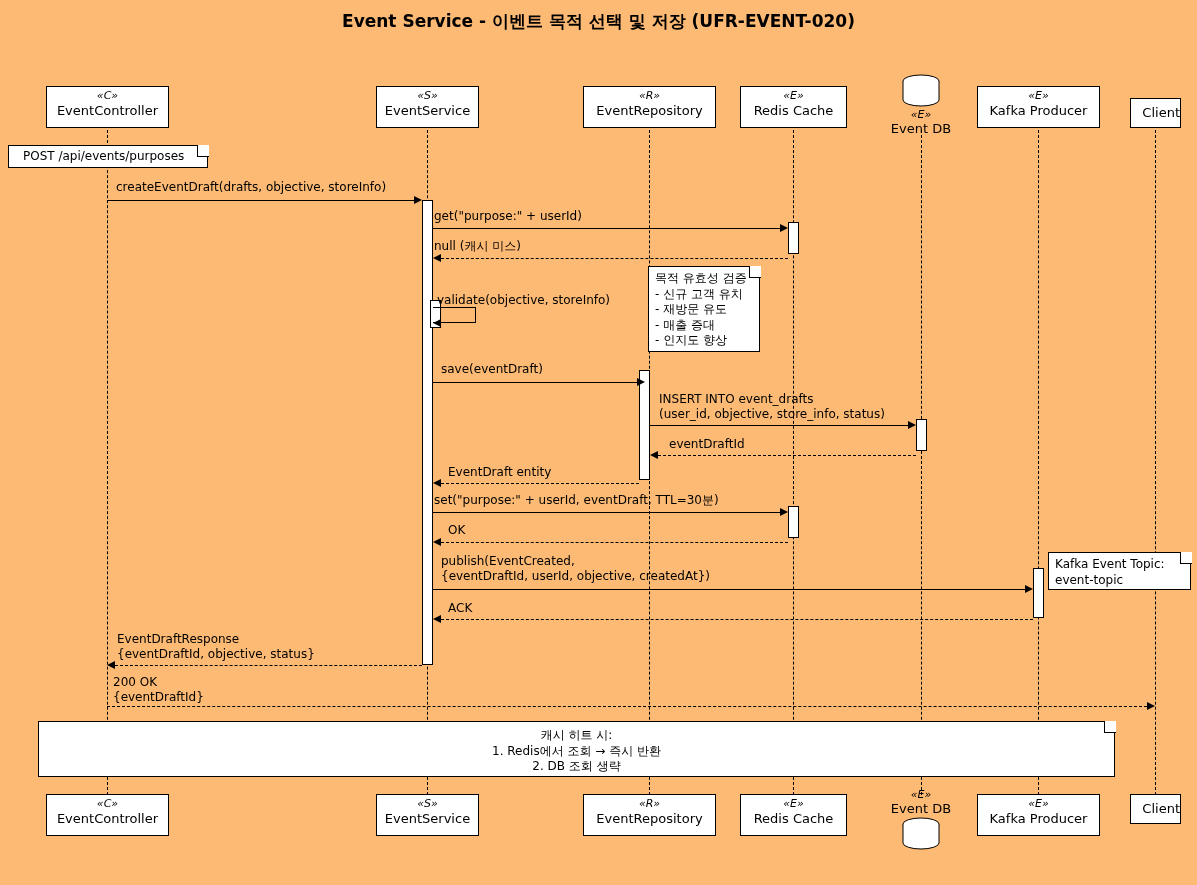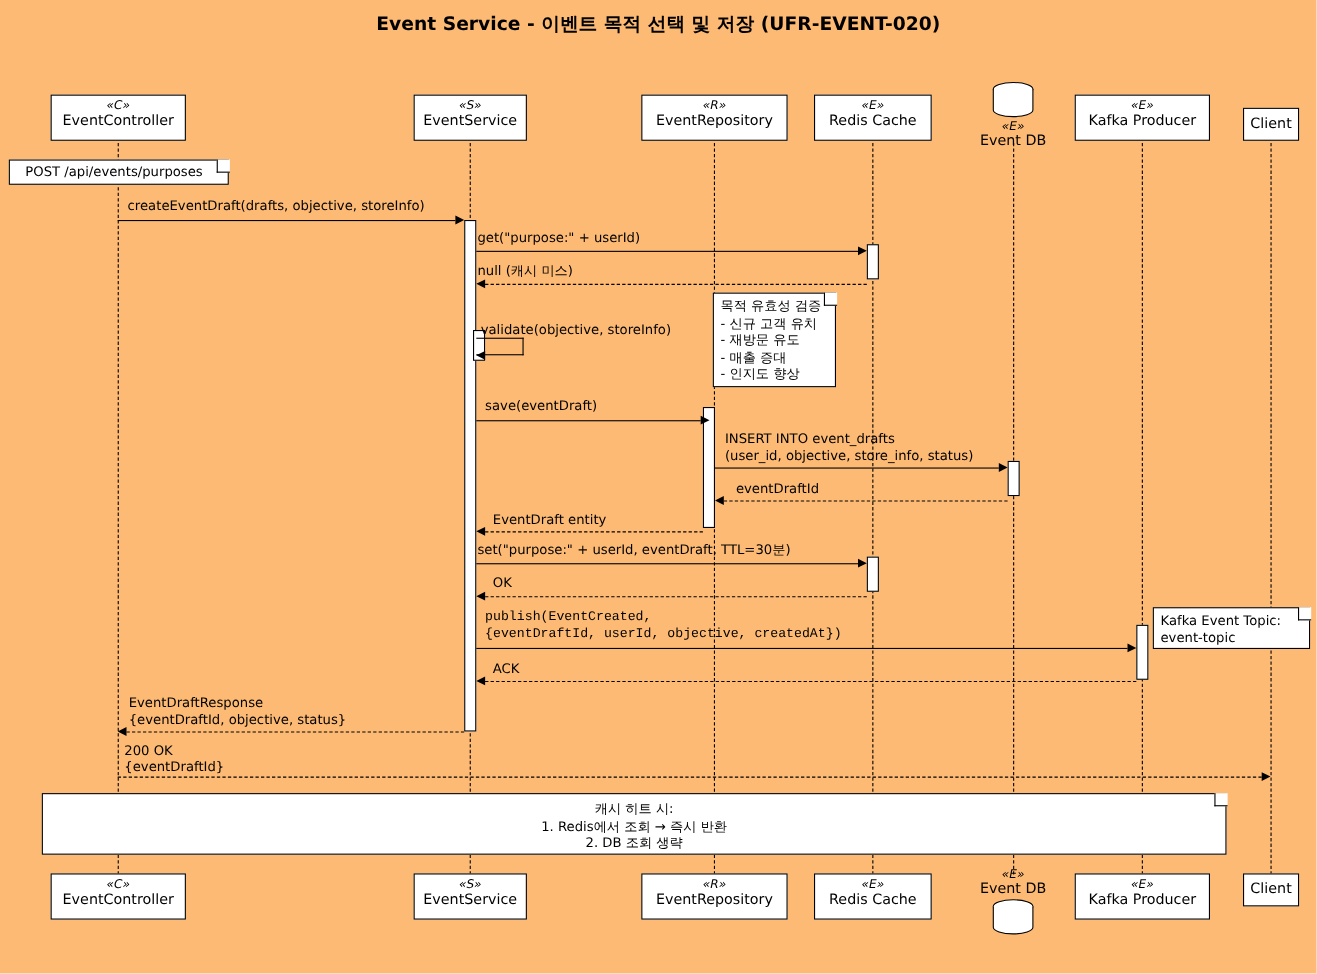--- a/index.html
+++ b/index.html
@@ -44,21 +44,21 @@
     display: block;
   }
   .part .pname {
     font-size: 13px;
     display: block;
     margin-top: 1px;
   }
   .part.single {
     display: flex;
     align-items: center;
-    justify-content: center;
+    justify-content: flex-end;
     padding-top: 1px;
   }
   .part.single .pname {
     margin-top: 0;
   }
   
   .dbactor {
     position: absolute;
     text-align: center;
   }
@@ -276,21 +276,21 @@
   <div class="arrowhead left" style="left:433px; top:479px;"></div>
 
   <div class="msglabel" style="left:434px; top:493px;">set("purpose:" + userId, eventDraft, TTL=30분)</div>
   <div class="msgline" style="left:433px; top:512px; width:347px;"></div>
   <div class="arrowhead right" style="left:780px; top:508px;"></div>
 
   <div class="msglabel" style="left:448px; top:523px;">OK</div>
   <div class="msgline dashed" style="left:441px; top:542px; width:347px;"></div>
   <div class="arrowhead left" style="left:433px; top:538px;"></div>
 
-  <div class="msglabel" style="left:441px; top:554px;font-family:Liberation Mono, monospace;">publish(EventCreated,
+  <div class="msglabel" style="left:441px; top:554px;">publish(EventCreated,
 {eventDraftId, userId, objective, createdAt})</div>
   <div class="msgline" style="left:433px; top:589px; width:592px;"></div>
   <div class="arrowhead right" style="left:1025px; top:585px;"></div>
 
   <div class="note leftnote" style="left:1048px; top:552px; width:143px; height:38px; padding:4px 6px;">Kafka Event Topic:
 event-topic</div>
   <div style="position:absolute; left:1180px; top:552px; width:11px; height:11px; background:#fff; border-left:1px solid #000; border-bottom:1px solid #000;"></div>
 
   <div class="msglabel" style="left:448px; top:601px;">ACK</div>
   <div class="msgline dashed" style="left:441px; top:619px; width:592px;"></div>

